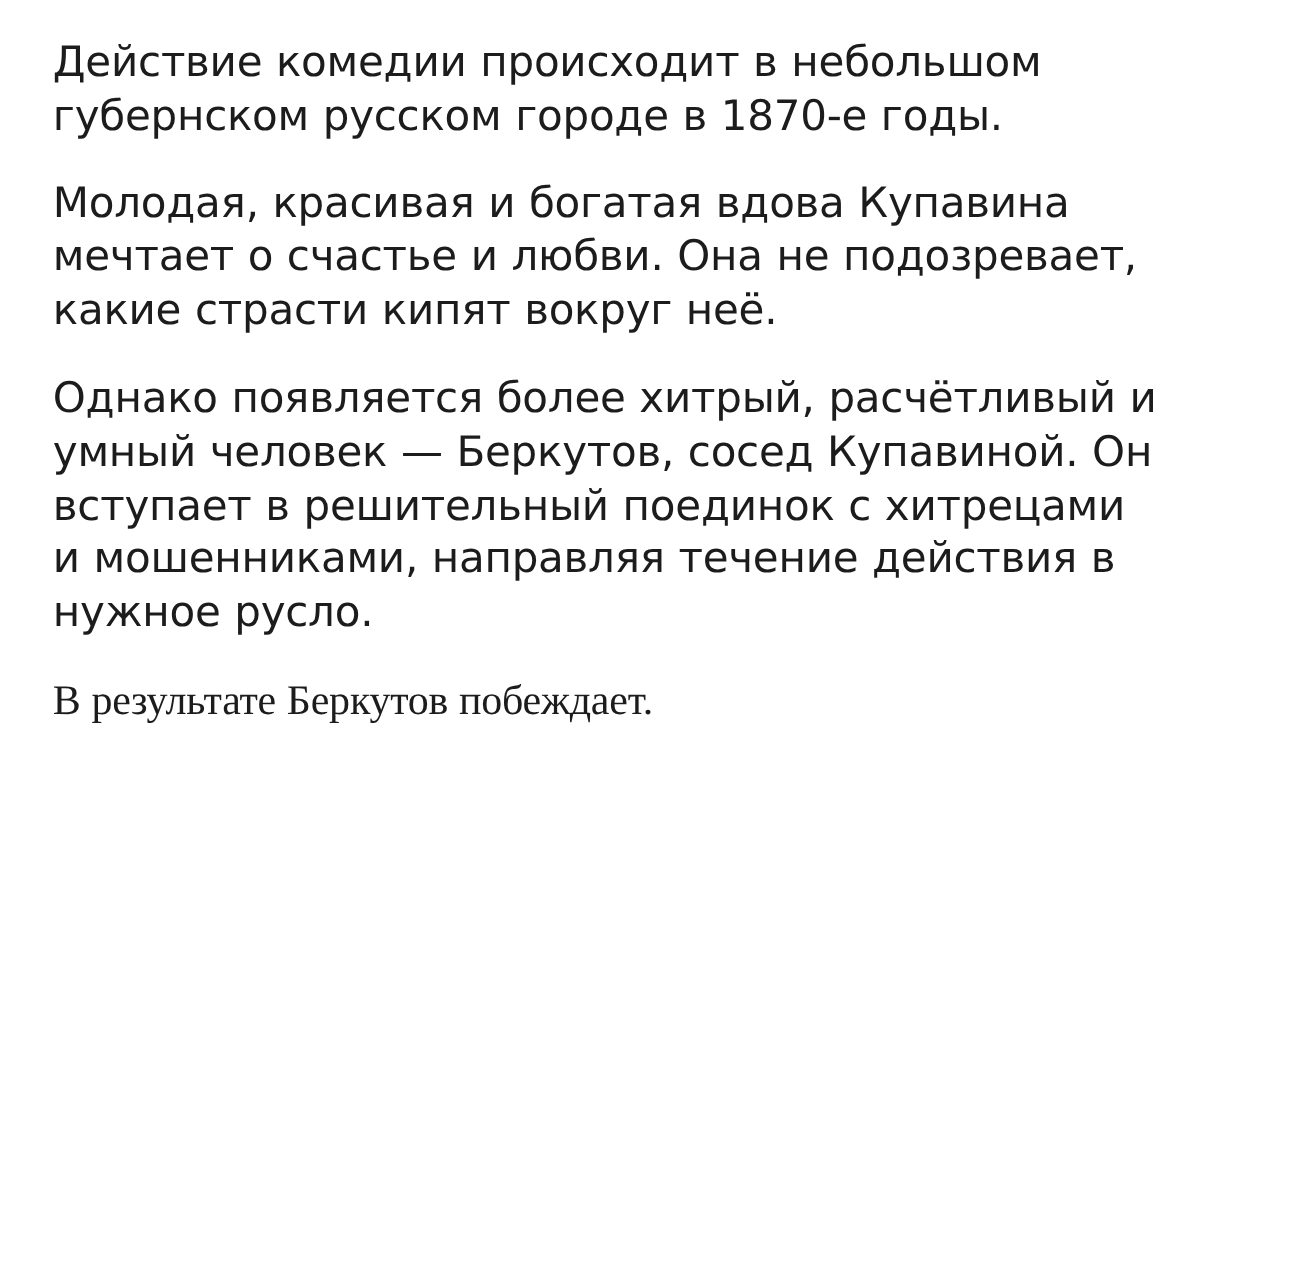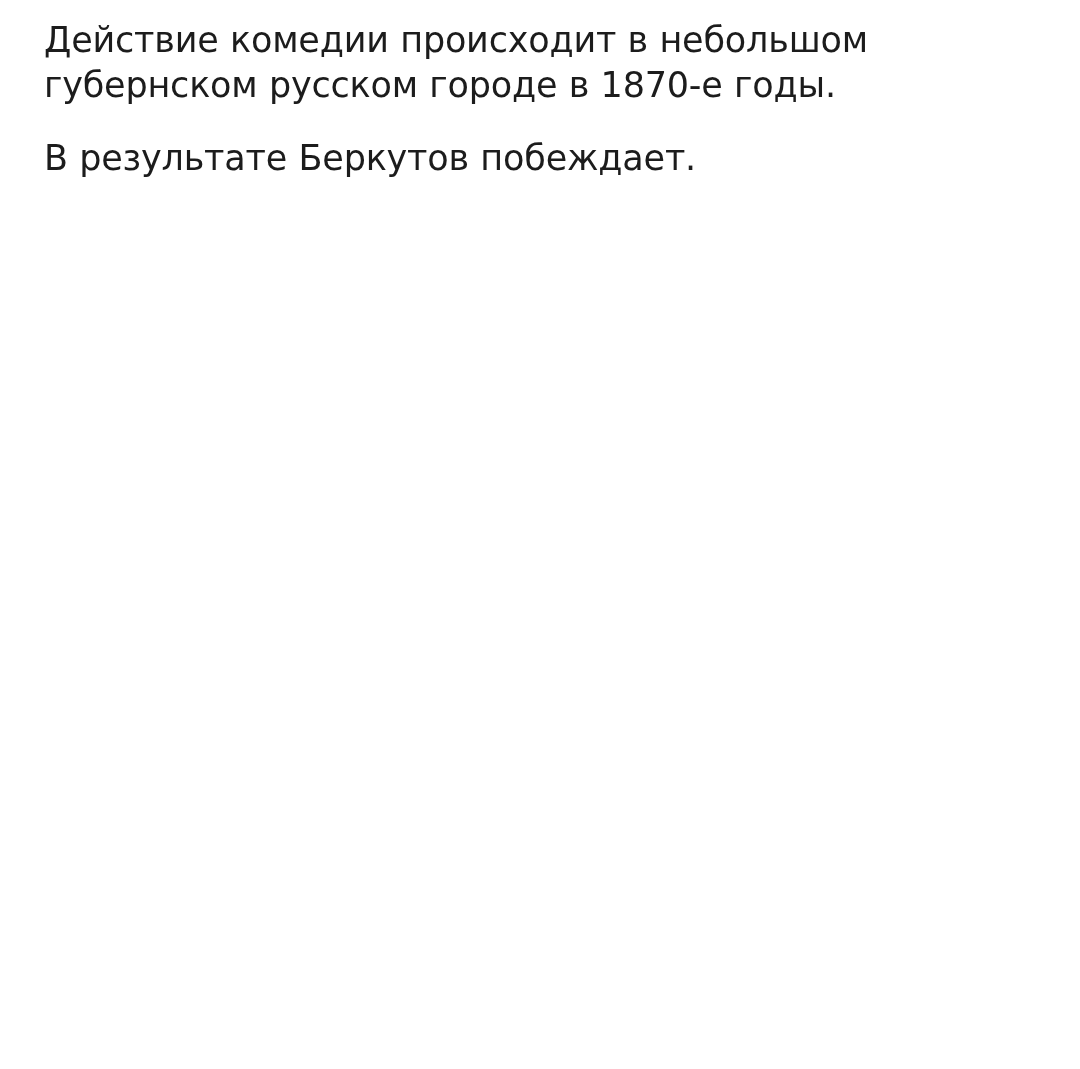--- a/index.html
+++ b/index.html
@@ -11,36 +11,39 @@
     width: 1080px;
     height: 1069px;
     font-family: "DejaVu Sans", "Liberation Sans", sans-serif;
     color: #1a1a1a;
     overflow: hidden;
   }
   .page {
     box-sizing: border-box;
     width: 1020px;
     height: 1069px;
-    padding: 18px 50px 0 44px;
+    padding: 30px 50px 0 44px;
     background: #ffffff;
   }
   .para {
     font-size: 35px;
     line-height: 1.28;
     font-weight: 400;
     letter-spacing: -0.2px;
     color: #1c1c1c;
     margin: 0 0 28px 0;
     white-space: pre-line;
     word-spacing: 0.5px;
   }
   .para:last-child {
     margin-bottom: 0;
+    font-family: Liberation Serif, serif;
   }
 </style>
 </head>
 <body>
 
 <div class="page">
   <p class="para">Действие комедии происходит в небольшом губернском русском городе в 1870-е годы.</p>
+  <p class="para">Молодая, красивая и богатая вдова Купавина мечтает о счастье и любви. Она не подозревает, какие страсти кипят вокруг неё.</p>
+  <p class="para">Однако появляется более хитрый, расчётливый и умный человек — Беркутов, сосед Купавиной. Он вступает в решительный поединок с хитрецами и мошенниками, направляя течение действия в нужное русло.</p>
   <p class="para">В результате Беркутов побеждает.</p>
 </div>
 
 </body></html>

